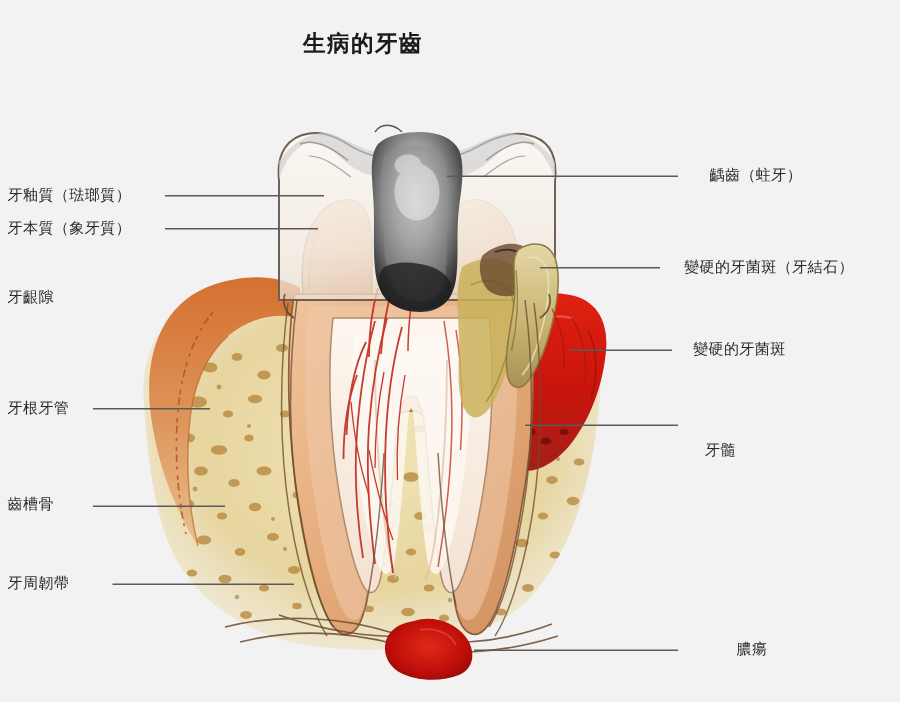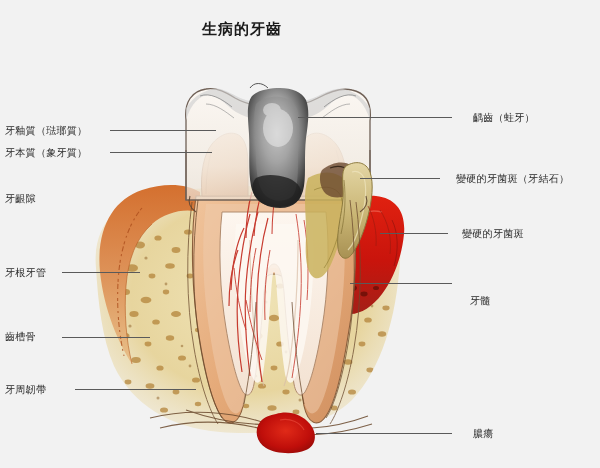--- a/index.html
+++ b/index.html
@@ -406,15 +406,15 @@
   <div class="label" style="left:5px; top:124px;">牙釉質（琺瑯質）</div>
   <div class="label" style="left:5px; top:192px;">牙齦隙</div>
   <div class="label" style="left:5px; top:266px;">牙根牙管</div>
   <div class="label" style="left:5px; top:331px;font-family:Liberation Mono, monospace;">齒槽骨</div>
   <div class="label" style="left:5px; top:383px;">牙周韌帶</div>
 
   <div class="label" style="left:473px; top:111px;">齲齒（蛀牙）</div>
   <div class="label" style="left:456px; top:172px;">變硬的牙菌斑（牙結石）</div>
   <div class="label" style="left:462px; top:227px;">變硬的牙菌斑</div>
   <div class="label" style="left:470px; top:294px;">牙髓</div>
-  <div class="label" style="left:473px; top:427px;">膿瘍</div>
+  <div class="label" style="left:491px; top:427px;">膿瘍</div>
 
 </div>
 
 </body></html>

